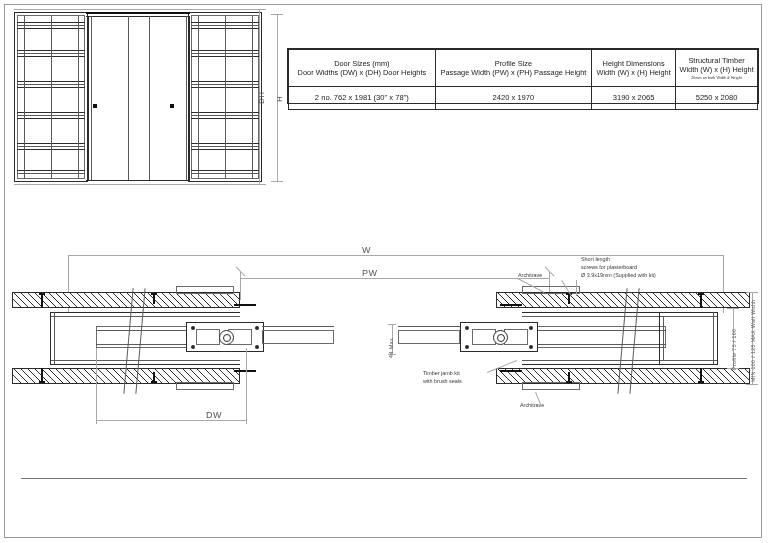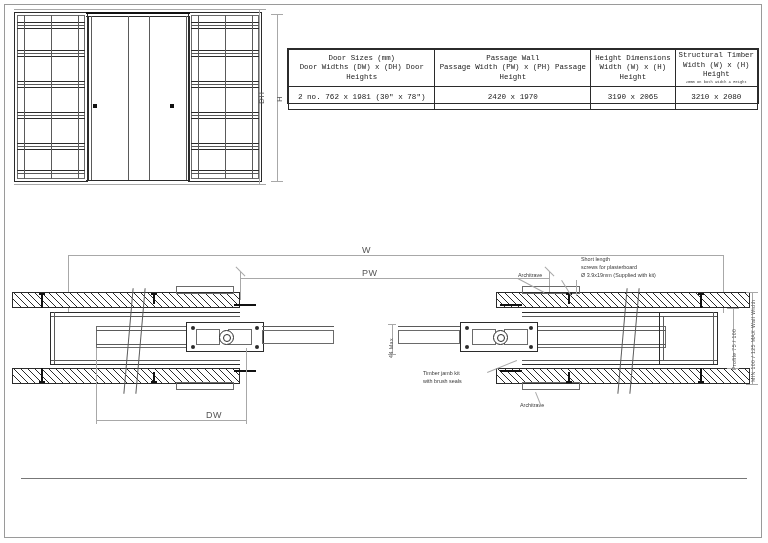--- a/index.html
+++ b/index.html
@@ -25,21 +25,21 @@
     background-image:repeating-linear-gradient(45deg,
        #2b2b2b 0px,#2b2b2b 0.7px,transparent 0.7px,transparent 5px);
     background-color:#ffffff;}
 
   
   #spec-table{position:absolute;left:287px;top:48px;width:472px;height:56px;
      border:1px solid #2b2b2b;box-sizing:border-box;background:#fff;}
   #spec-table table{border-collapse:collapse;width:100%;height:100%;
      font-size:7.4px;line-height:1.25;}
   #spec-table th,#spec-table td{border:1px solid #2b2b2b;text-align:center;
-     vertical-align:middle;padding:1px 2px;font-weight:normal;color:#1a1a1a;font-family:Liberation Mono, monospace;}
+     vertical-align:middle;padding:1px 2px;font-weight:normal;color:#1a1a1a;}
   #spec-table th{height:34px;}
   #spec-table td{height:20px;font-size:7.6px;}
   .thline1{display:block;}
   .thline2{display:block;}
   .note-tiny{display:block;font-size:3.6px;letter-spacing:.1px;color:#2b2b2b;
      transform:scaleY(.92);margin-top:1px;}
 
   
   .dimtxt{position:absolute;font-size:8px;color:#555;letter-spacing:.4px;}
   .dimtxt.big{font-size:9px;}
@@ -142,40 +142,40 @@
 
   <div id="spec-table">
     <table>
       <thead>
         <tr>
           <th style="width:150px;">
             <span class="thline1">Door Sizes (mm)</span>
             <span class="thline2">Door Widths (DW) x (DH) Door Heights</span>
           </th>
           <th style="width:160px;">
-            <span class="thline1">Passage Wall</span>
+            <span class="thline1">Profile Size</span>
             <span class="thline2">Passage Width (PW) x (PH) Passage Height</span>
           </th>
           <th style="width:82px;">
             <span class="thline1">Height Dimensions</span>
             <span class="thline2">Width (W) x (H) Height</span>
           </th>
           <th style="width:80px;">
             <span class="thline1">Structural Timber</span>
             <span class="thline2">Width (W) x (H) Height</span>
             <span class="note-tiny">20mm on both Width &amp; Height</span>
           </th>
         </tr>
       </thead>
       <tbody>
         <tr>
           <td>2 no. 762 x 1981 (30" x 78")</td>
           <td>2420 x 1970</td>
           <td>3190 x 2065</td>
-          <td>3210 x 2080</td>
+          <td>5250 x 2080</td>
         </tr>
       </tbody>
     </table>
   </div>
 
   <div id="plan" style="position:absolute;left:0;top:230px;width:768px;height:210px;">
 
     <div class="ln h faint" style="left:68px;top:25px;width:656px;"></div>
     <div class="ln v faint" style="left:68px;top:25px;height:58px;"></div>
     <div class="ln v faint" style="left:723px;top:25px;height:58px;"></div>

